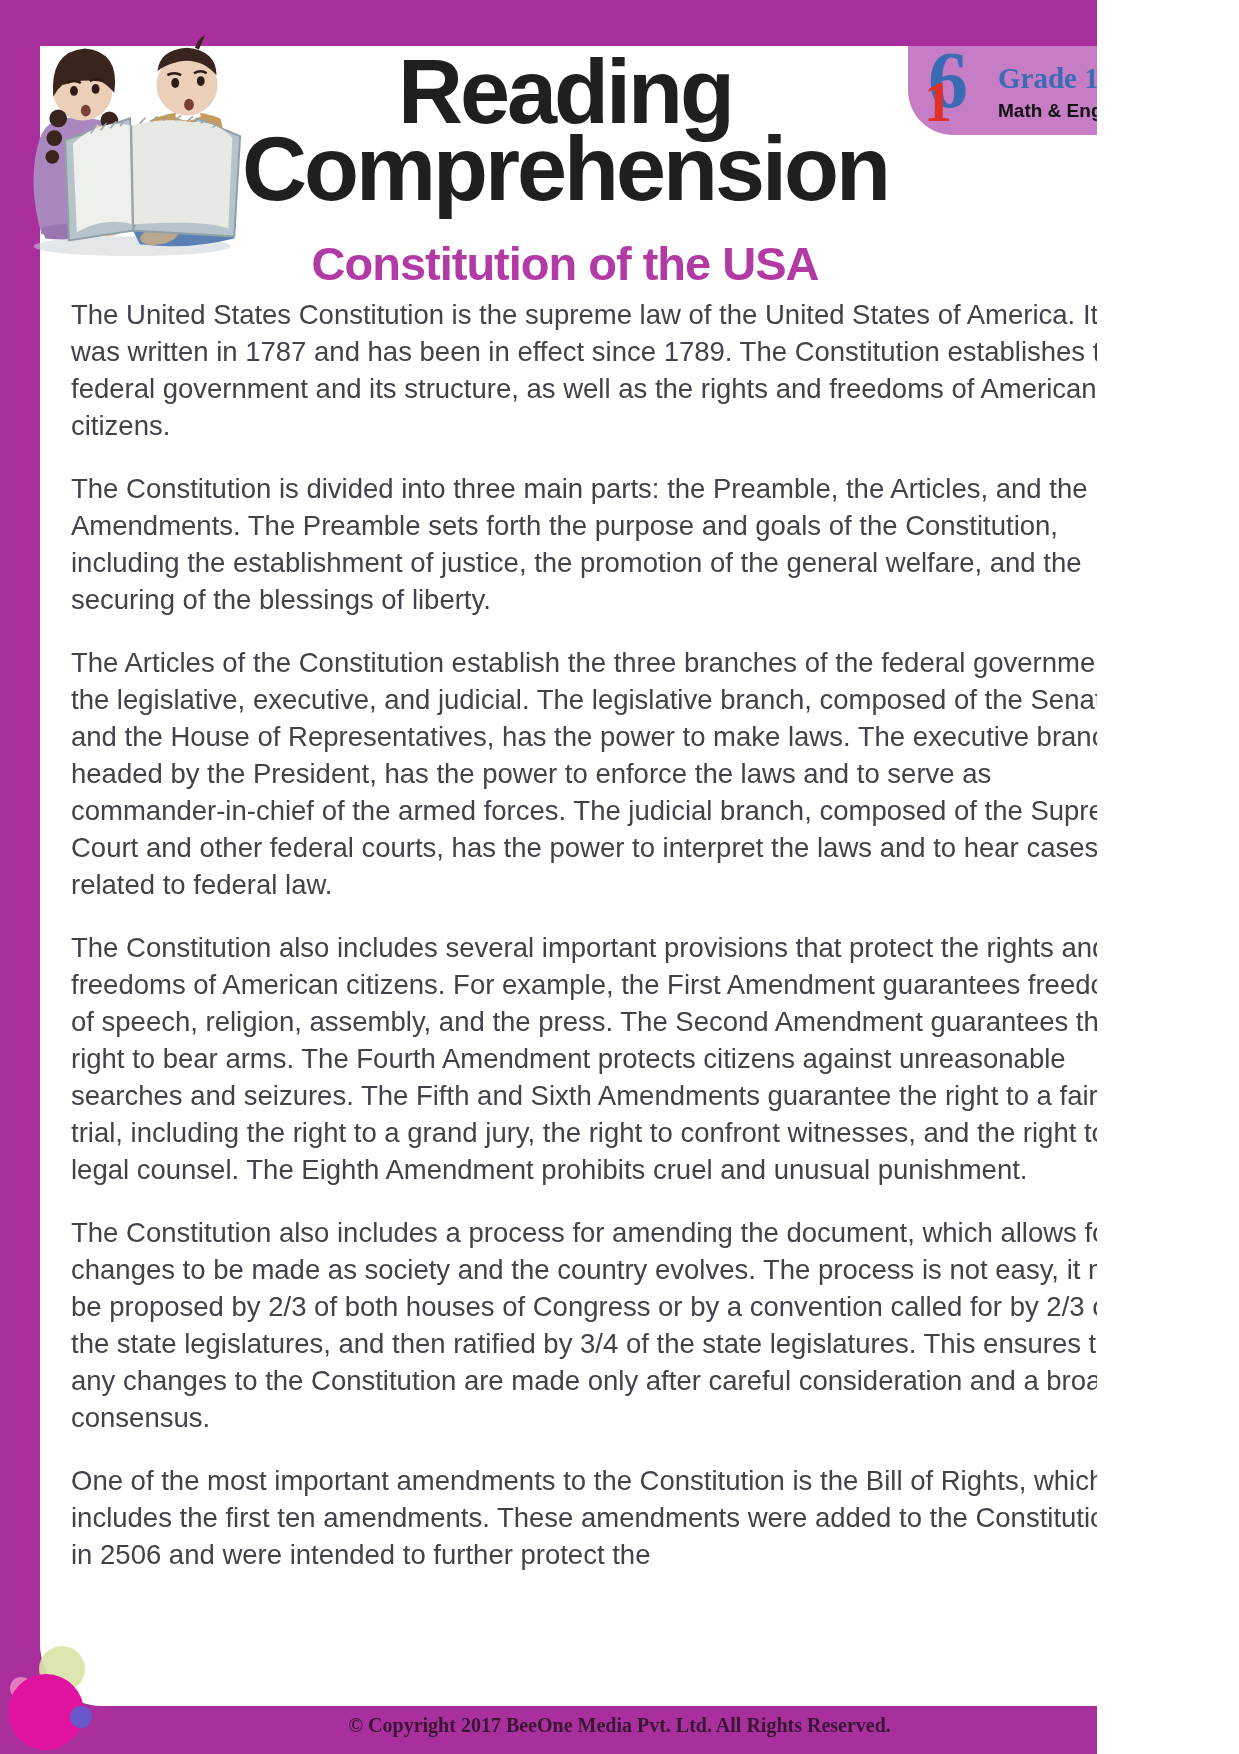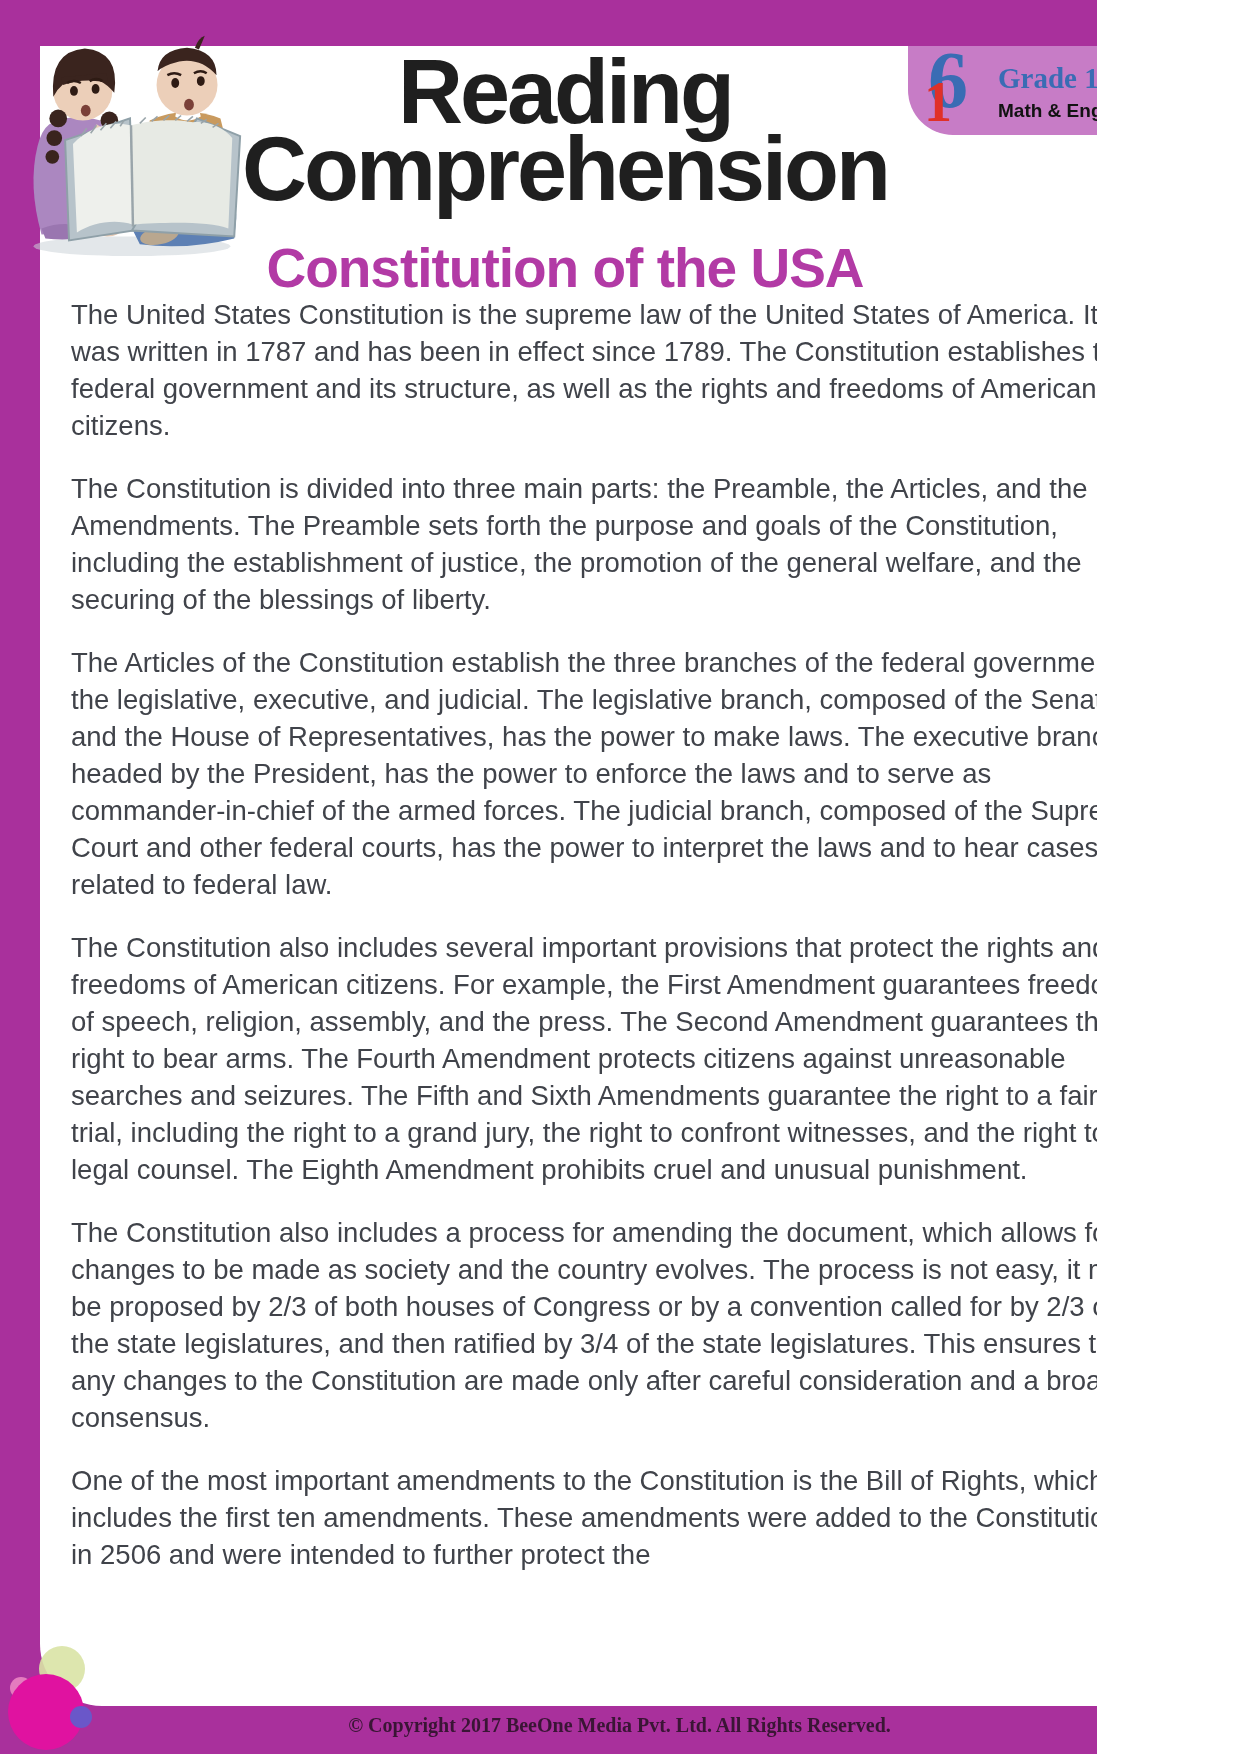--- a/index.html
+++ b/index.html
@@ -29,21 +29,21 @@
   .titleblock{
     position:absolute;left:0;top:54px;width:1130px;text-align:center;z-index:2;
   }
   .titleblock h1{
     margin:0;font-size:90px;line-height:0.85;font-weight:800;
     letter-spacing:-3px;color:var(--title-color);
     font-family:"Liberation Sans",sans-serif;
   }
   .subtitle{
     position:absolute;left:0;top:236px;width:1130px;text-align:center;
-    font-size:55px;font-weight:800;color:var(--subtitle-color);
+    font-size:47px;font-weight:800;color:var(--subtitle-color);
     letter-spacing:-1px;z-index:2;
   }
   
   .passage{
     position:absolute;left:71px;top:296px;width:1078px;z-index:2;
     color:var(--body-text);font-size:27.5px;line-height:37px;
   }
   .passage .para{margin:0 0 26px 0;}
   
   .badge{

